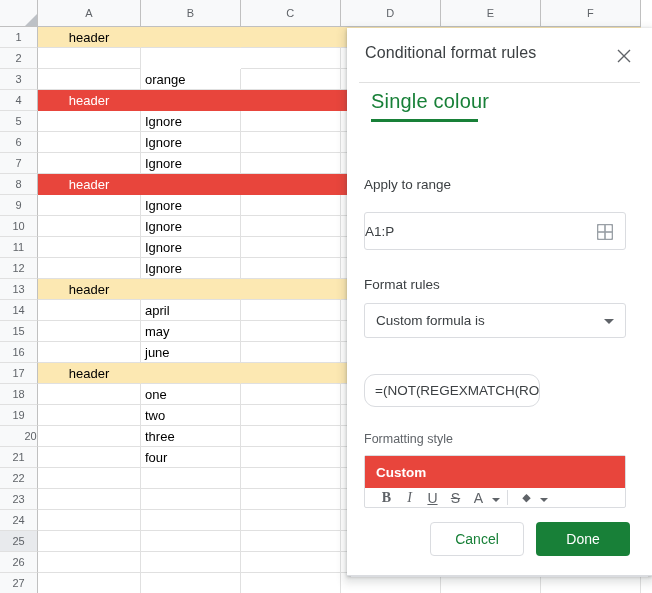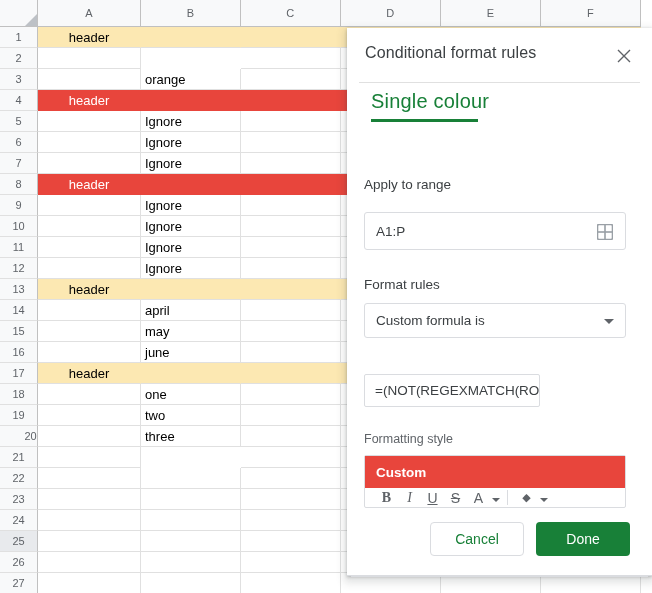--- a/index.html
+++ b/index.html
@@ -193,21 +193,20 @@
     box-sizing: border-box;
     border: 1px solid #dadce0;
     border-radius: 3px;
     background: #fff;
     display: flex;
     align-items: center;
   }
   .range-input .value {
     font-size: 13.5px;
     color: #3c4043;
-    margin-left: 11px;
   }
   .grid-icon {
     position: absolute;
     right: 12px;
     top: 11px;
     width: 16px;
     height: 16px;
     cursor: pointer;
   }
 
@@ -241,21 +240,21 @@
   }
 
   .formula-input {
     position: absolute;
     left: 17px;
     top: 346px;
     width: 176px;
     height: 33px;
     box-sizing: border-box;
     border: 1px solid #dadce0;
-    border-radius: 2px;
+    border-radius: 11px;
     background: #fff;
     display: flex;
     align-items: center;
   }
   .formula-input .value {
     font-size: 13.5px;
     color: #3c4043;
     margin-left: 10px;
     white-space: nowrap;
     overflow: hidden;
@@ -513,20 +512,21 @@
       <div class="cell" style="left: 541px; width: 100px; top: 405px;"></div>
       <div class="rowhead" style="top: 426px; padding-left: 24px;">20</div>
       <div class="cell a-col" style="left: 38px; width: 103px; top: 426px;"></div>
       <div class="cell" style="left: 141px; width: 100px; top: 426px;">three</div>
       <div class="cell" style="left: 241px; width: 100px; top: 426px;"></div>
       <div class="cell" style="left: 341px; width: 100px; top: 426px;"></div>
       <div class="cell" style="left: 441px; width: 100px; top: 426px;"></div>
       <div class="cell" style="left: 541px; width: 100px; top: 426px;"></div>
       <div class="rowhead" style="top: 447px;">21</div>
       <div class="cell a-col" style="left: 38px; width: 103px; top: 447px;"></div>
+      <div class="cell" style="left: 141px; width: 100px; top: 447px;">four</div>
       <div class="cell" style="left: 241px; width: 100px; top: 447px;"></div>
       <div class="cell" style="left: 341px; width: 100px; top: 447px;"></div>
       <div class="cell" style="left: 441px; width: 100px; top: 447px;"></div>
       <div class="cell" style="left: 541px; width: 100px; top: 447px;"></div>
       <div class="rowhead" style="top: 468px;">22</div>
       <div class="cell a-col" style="left: 38px; width: 103px; top: 468px;"></div>
       <div class="cell" style="left: 141px; width: 100px; top: 468px;"></div>
       <div class="cell" style="left: 241px; width: 100px; top: 468px;"></div>
       <div class="cell" style="left: 341px; width: 100px; top: 468px;"></div>
       <div class="cell" style="left: 441px; width: 100px; top: 468px;"></div>

